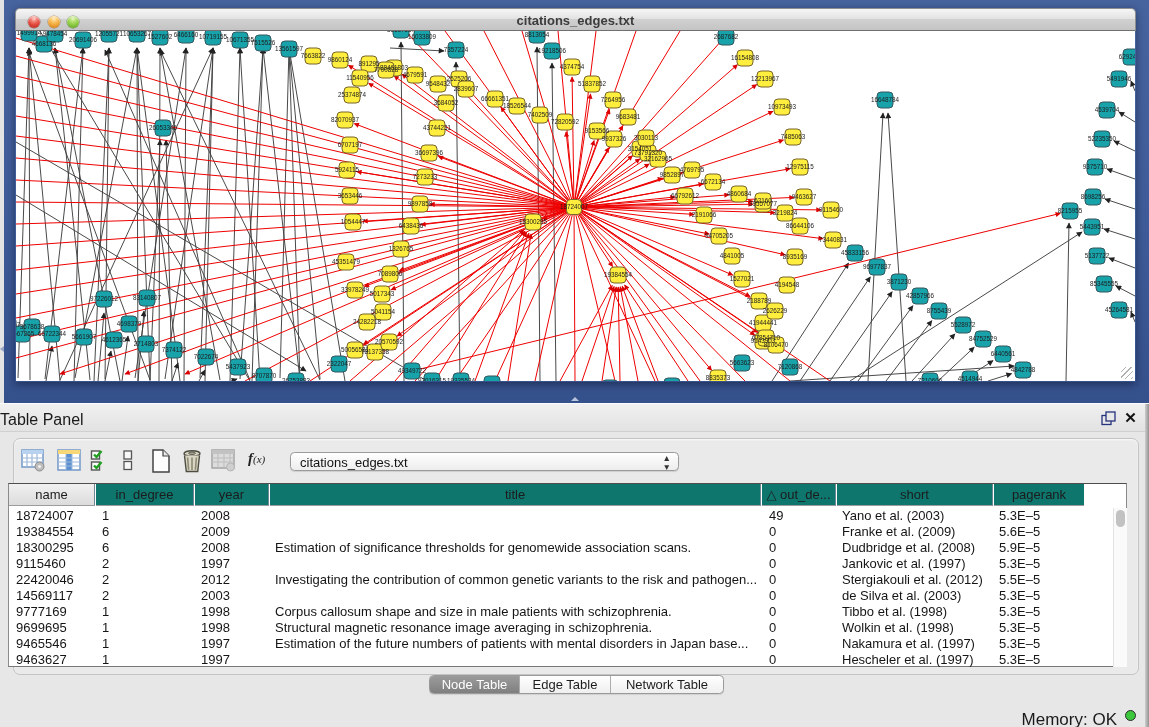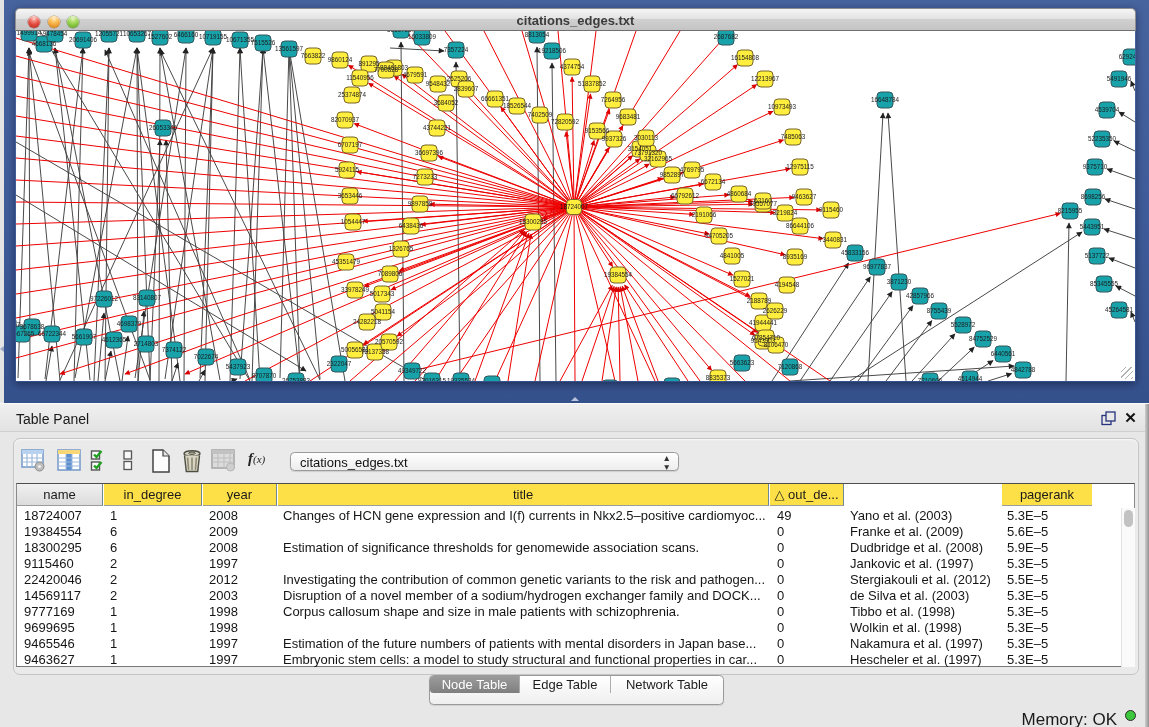--- a/index.html
+++ b/index.html
@@ -18,49 +18,49 @@
 .tl{position:absolute;top:6.5px;width:12px;height:12px;border-radius:50%;}
 #tl1{left:12px;background:radial-gradient(circle at 50% 22%,#ffd5cc 0%,#f07d72 28%,#e1483c 55%,#c33528 82%,#9e2318 100%);box-shadow:inset 0 1px 1px rgba(255,255,255,.55),0 0 0 0.5px rgba(100,20,10,.55)}
 #tl2{left:31.5px;background:radial-gradient(circle at 50% 22%,#ffeec9 0%,#fbc86c 28%,#f3a93c 55%,#d98a24 82%,#b4701a 100%);box-shadow:inset 0 1px 1px rgba(255,255,255,.55),0 0 0 0.5px rgba(120,75,10,.55)}
 #tl3{left:51px;background:radial-gradient(circle at 50% 22%,#e8f7c8 0%,#b4e070 28%,#8ecb45 55%,#6fae2d 82%,#578c20 100%);box-shadow:inset 0 1px 1px rgba(255,255,255,.55),0 0 0 0.5px rgba(40,80,10,.55)}
 #grip{position:absolute;left:1121px;top:367px;width:12px;height:12px;
   background:repeating-linear-gradient(135deg,transparent 0 3px,#b0b0b0 3px 4px)}
 #divarrow{position:absolute;left:571px;top:397px;width:0;height:0;
   border-left:4px solid transparent;border-right:4px solid transparent;border-bottom:4px solid #b8c4dc}
 #tphead{position:absolute;left:0;top:403px;width:1149px;height:29px;
   background:linear-gradient(180deg,#f0f0f0,#e2e2e2);border-top:1px solid #fbfbfb;border-bottom:1px solid #d0d0d0}
-#tphead .t{position:absolute;left:16px;top:7px;font-size:14px;color:#1a1a1a}
+#tphead .t{position:absolute;left:0;top:7px;font-size:16px;color:#1a1a1a}
 #floatico{position:absolute;left:1101px;top:411px;width:15px;height:15px}
 #closeico{position:absolute;left:1123px;top:410px;width:15px;height:16px;font-size:15px;font-weight:700;color:#111;line-height:16px;text-align:center}
 #tpbody{position:absolute;left:0;top:432px;width:1149px;height:295px;background:#e7e7e7}
 #rightstrip{position:absolute;right:0;top:404px;width:4px;height:323px;background:linear-gradient(90deg,#cdcdcd,#939393);z-index:30}
 #inset{position:absolute;left:13px;top:438px;width:1126px;height:237px;
   background:#eaeaea;border:1px solid #c4c4c4;border-radius:7px;
   box-shadow:inset 0 1px 2px rgba(255,255,255,.8)}
 .ticon{position:absolute;top:449px}
 #dropdown{position:absolute;left:290px;top:452px;width:389px;height:19px;
   background:linear-gradient(180deg,#ffffff,#ededed);border:1px solid #9b9b9b;border-radius:4.5px;
   box-shadow:0 1px 1px rgba(0,0,0,.12)}
 #dropdown .t{position:absolute;left:9px;top:2.4px;font-size:13px;color:#111}
 #dropdown .arr{position:absolute;right:7px;top:1px;font-size:8.5px;color:#333;line-height:8.5px}
-#tablewrap{position:absolute;left:16px;top:483px;width:1119px;height:184px;
+#tablewrap{position:absolute;left:8px;top:483px;width:1119px;height:184px;
   background:#fff;border-top:1px solid #4e4e4e;border-left:1px solid #8a8a8a;border-right:1px solid #8a8a8a;border-bottom:1px solid #787878}
 .thead{position:absolute;left:0;top:0;height:23px;width:1119px}
-.th{position:absolute;top:0;height:22px;background:#fde047;border-right:1px solid #6f8795;
+.th{position:absolute;top:0;height:22px;background:#0f766e;border-right:1px solid #6f8795;
   font-size:13px;color:#1b1b1b;text-align:center;line-height:22px;border-bottom:1px solid #9c9c9c}
 .th.gray{background:linear-gradient(180deg,#f0f0f0,#dcdcdc)}
 #rows{position:absolute;left:0;top:23px;width:1119px}
 .trow{position:relative;height:16px;font-size:13px;color:#151515;white-space:nowrap}
 .trow span{position:absolute;top:0.5px;overflow:hidden}
 .c0{left:7px;width:80px}.c1{left:93px;width:95px}.c2{left:192px;width:70px}
 .c3{left:266px;width:487px}.c4{left:760px;width:70px}.c5{left:833px;width:152px}
 .c6{left:990px;width:100px}
 #vsb{position:absolute;left:1104px;top:24px;width:14px;height:159px;background:#fafafa;border-left:1px solid #e3e3e3}
 #vsb .thumb{position:absolute;left:2px;top:2px;width:9px;height:17px;border-radius:5px;background:#c2c2c2}
-#tabs{position:absolute;left:429px;top:675px;height:30px;border:1px solid #9a9a9a;border-radius:4.5px;
+#tabs{position:absolute;left:429px;top:675px;height:19px;border:1px solid #9a9a9a;border-radius:4.5px;
   background:linear-gradient(180deg,#fff,#efefef);box-shadow:0 1px 1px rgba(0,0,0,.1);display:flex}
 #tabs .seg{height:17px;line-height:17px;font-size:13px;color:#1d1d1d;text-align:center}
 #tabs .seg.sel{background:linear-gradient(180deg,#9c9c9c,#7f7f7f);color:#fff;border-radius:3.5px 0 0 3.5px}
 #tabs .sep{width:1px;height:17px;background:#adadad}
 #mem{position:absolute;right:32px;top:710px;font-size:17px;color:#1a1a1a}
 #memdot{position:absolute;right:13px;top:710px;width:11px;height:11px;border-radius:50%;
   background:#3cc73c;border:1.5px solid #2c2c2c}
 </style></head>
 <body>
 <div id="netpanel"></div>
@@ -626,28 +626,28 @@
   <div class="t">citations_edges.txt</div>
   <div class="arr">▲<br>▼</div>
 </div>
 <div id="tablewrap">
   <div class="thead">
     <div class="th gray" style="left:0;width:86px">name</div>
     <div class="th" style="left:87px;width:98px">in_degree</div>
     <div class="th" style="left:186px;width:74px">year</div>
     <div class="th" style="left:261px;width:491px">title</div>
     <div class="th" style="left:753px;width:74px">△ out_de...</div>
+    <div class="th" style="left:828px;width:156px">short</div>
     <div class="th" style="left:985px;width:90px;border-right:none">pagerank</div>
   </div>
   <div id="rows">
       <div class="trow">
         <span class="c0">18724007</span>
         <span class="c1">1</span>
         <span class="c2">2008</span>
-        <span class="c3">Changes of HCN gene expression and I(f) currents in Nkx2.5–positive cardiomyoc...</span>
         <span class="c4">49</span>
         <span class="c5">Yano et al. (2003)</span>
         <span class="c6">5.3E–5</span>
       </div>
       <div class="trow">
         <span class="c0">19384554</span>
         <span class="c1">6</span>
         <span class="c2">2009</span>
         <span class="c4">0</span>
         <span class="c5">Franke et al. (2009)</span>
@@ -676,56 +676,55 @@
         <span class="c2">2012</span>
         <span class="c3">Investigating the contribution of common genetic variants to the risk and pathogen...</span>
         <span class="c4">0</span>
         <span class="c5">Stergiakouli et al. (2012)</span>
         <span class="c6">5.5E–5</span>
       </div>
       <div class="trow">
         <span class="c0">14569117</span>
         <span class="c1">2</span>
         <span class="c2">2003</span>
-        <span class="c3">Disruption of a novel member of a sodium/hydrogen exchanger family and DOCK...</span>
         <span class="c4">0</span>
         <span class="c5">de Silva et al. (2003)</span>
         <span class="c6">5.3E–5</span>
       </div>
       <div class="trow">
         <span class="c0">9777169</span>
         <span class="c1">1</span>
         <span class="c2">1998</span>
         <span class="c3">Corpus callosum shape and size in male patients with schizophrenia.</span>
         <span class="c4">0</span>
         <span class="c5">Tibbo et al. (1998)</span>
         <span class="c6">5.3E–5</span>
       </div>
       <div class="trow">
         <span class="c0">9699695</span>
         <span class="c1">1</span>
         <span class="c2">1998</span>
+        <span class="c3">Structural magnetic resonance image averaging in schizophrenia.</span>
         <span class="c4">0</span>
         <span class="c5">Wolkin et al. (1998)</span>
         <span class="c6">5.3E–5</span>
       </div>
       <div class="trow">
         <span class="c0">9465546</span>
         <span class="c1">1</span>
         <span class="c2">1997</span>
         <span class="c3">Estimation of the future numbers of patients with mental disorders in Japan base...</span>
         <span class="c4">0</span>
         <span class="c5">Nakamura et al. (1997)</span>
         <span class="c6">5.3E–5</span>
       </div>
       <div class="trow">
         <span class="c0">9463627</span>
         <span class="c1">1</span>
         <span class="c2">1997</span>
-        <span class="c3">Embryonic stem cells: a model to study structural and functional properties in car...</span>
         <span class="c4">0</span>
         <span class="c5">Hescheler et al. (1997)</span>
         <span class="c6">5.3E–5</span>
       </div>
     </div>
   <div id="vsb">
       <div class="thumb"></div>
     </div>
 </div>
 <div id="tabs">

